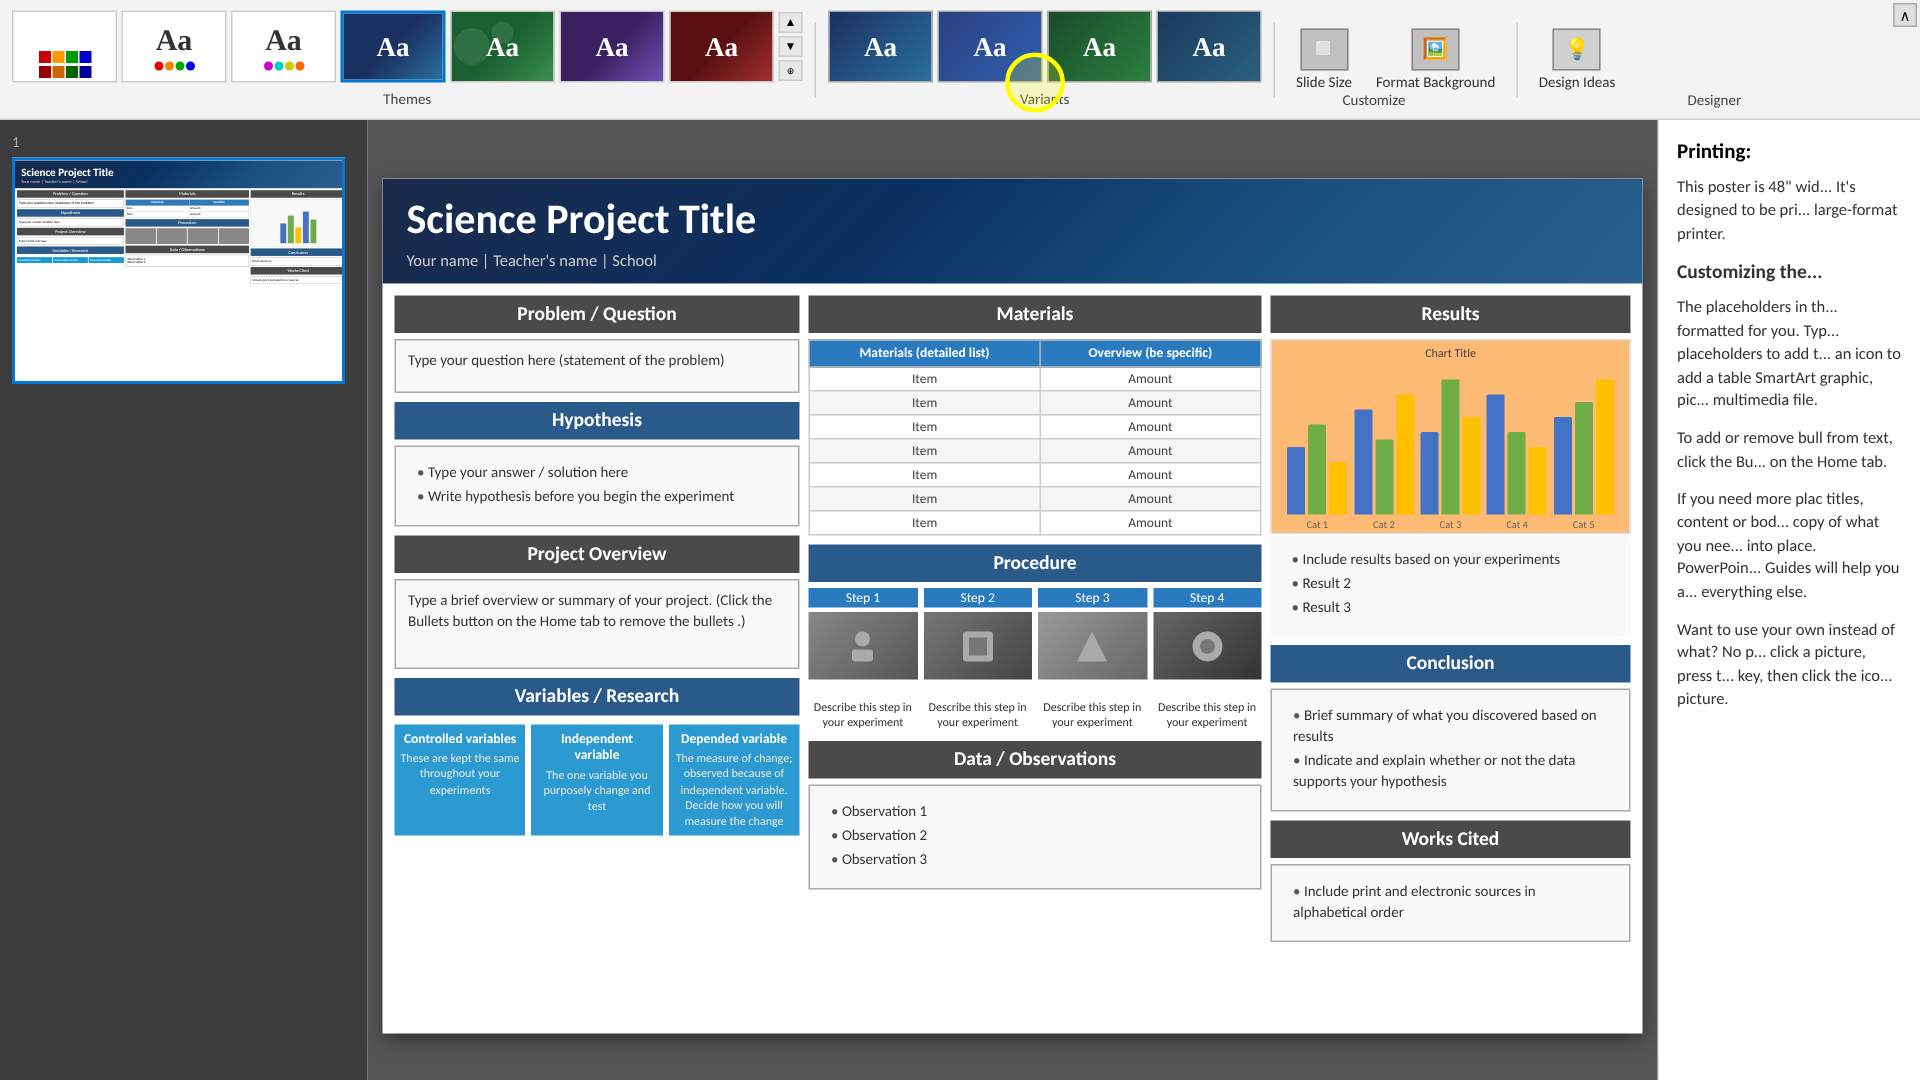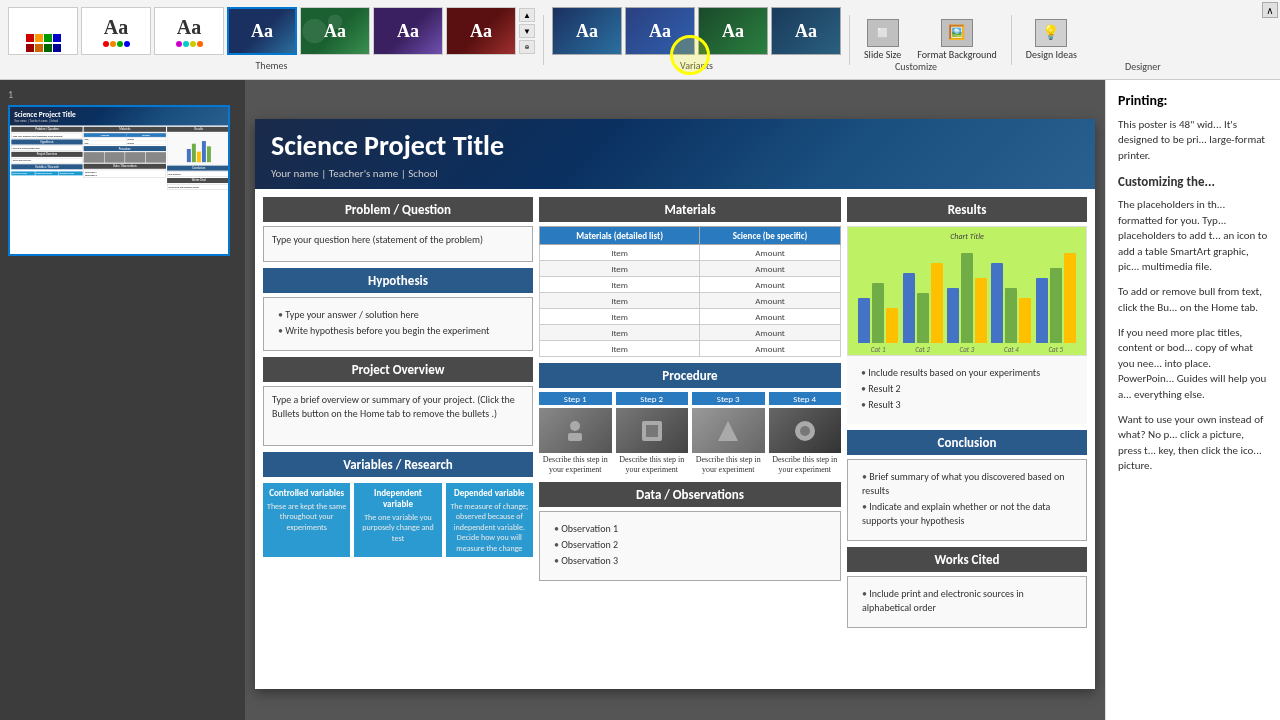--- a/index.html
+++ b/index.html
@@ -57,24 +57,24 @@
     
     .bullet-list { list-style: none; padding: 4px 6px; font-size: 10px; color: #333; }
     .bullet-list li::before { content: "• "; color: #555; }
     .bullet-list li { margin-bottom: 2px; }
 
     
     .steps-grid { display: grid; grid-template-columns: 1fr 1fr 1fr 1fr; gap: 4px; }
     .step-item { display: flex; flex-direction: column; align-items: center; font-size: 9px; text-align: center; }
     .step-label { background: #2a7ac0; color: white; padding: 1px 6px; font-size: 9px; margin-bottom: 3px; width: 100%; text-align: center; }
     .step-img { width: 100%; height: 45px; background: #888; overflow: hidden; }
-    .step-desc { font-size: 8px; color: #333; margin-top: 2px; line-height: 1.3; font-family: Liberation Serif, serif; }
-
-    
-    .chart-area { height: 130px; position: relative; background: #bef264; border: 1px solid #ddd; padding: 4px; font-style: italic; }
+    .step-desc { font-size: 8px; color: #333; margin-top: 14px; line-height: 1.3; }
+
+    
+    .chart-area { height: 130px; position: relative; background: #fdba74; border: 1px solid #ddd; padding: 4px; }
     .chart-title { font-size: 8px; text-align: center; color: #444; margin-bottom: 2px; }
     .bars-container { display: flex; align-items: flex-end; justify-content: space-around; height: 100px; padding: 0 4px; }
     .bar-group { display: flex; align-items: flex-end; gap: 2px; }
     .bar { width: 12px; border-radius: 1px 1px 0 0; }
 
     
     .variables-grid { display: grid; grid-template-columns: 1fr 1fr 1fr; gap: 4px; }
     .var-box { background: #2a9ad0; color: white; padding: 4px; font-size: 8px; text-align: center; }
     .var-box-title { font-weight: bold; font-size: 9px; margin-bottom: 3px; }
     .var-content { font-size: 8px; line-height: 1.3; color: #e8e8e8; }
@@ -332,21 +332,21 @@
         </div>
 
         <div class="col-mid">
 
           <div>
             <div class="section-header">Materials</div>
             <table class="materials-table">
               <thead>
                 <tr>
                   <th>Materials (detailed list)</th>
-                  <th>Science (be specific)</th>
+                  <th>Overview (be specific)</th>
                 </tr>
               </thead>
               <tbody>
                 <tr>
                     <td>Item</td>
                     <td>Amount</td>
                   </tr>
                 <tr>
                     <td>Item</td>
                     <td>Amount</td>

